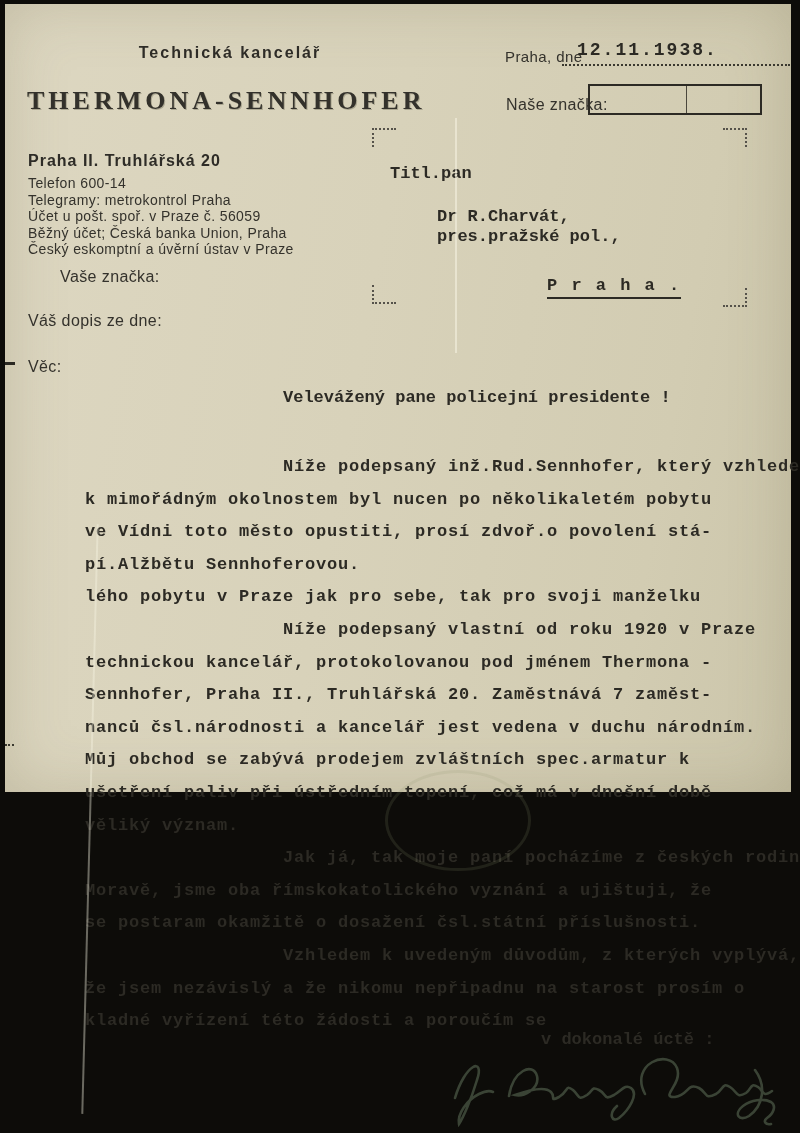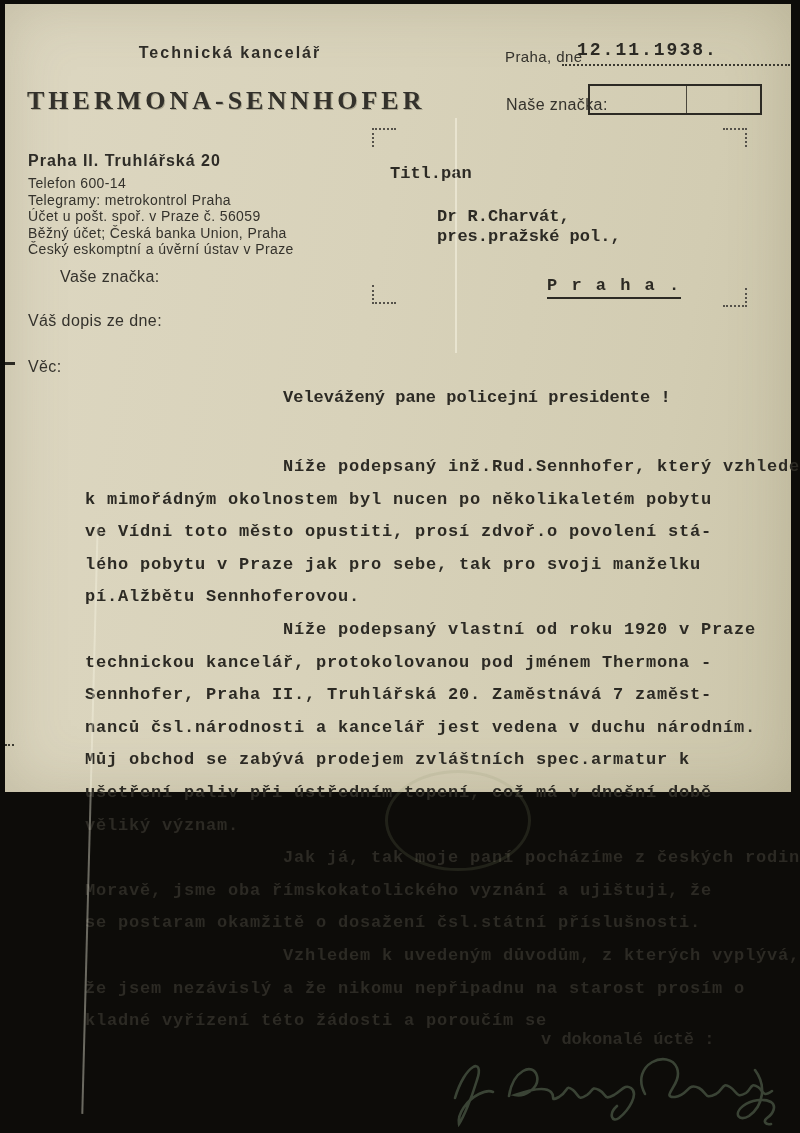--- a/index.html
+++ b/index.html
@@ -108,22 +108,22 @@
   <div class="abs tw addr-name">Dr R.Charvát,</div>
   <div class="abs tw addr-title">pres.pražské pol.,</div>
   <div class="abs tw addr-city">P r a h a .</div>
 
   <div class="abs tw greeting">Velevážený pane policejní presidente !</div>
 
   <div class="abs tw body-block">
     <div class="indent">Níže podepsaný inž.Rud.Sennhofer, který vzhledem</div>
     <div>k mimořádným okolnostem byl nucen po několikaletém pobytu</div>
     <div>ve Vídni toto město opustiti, prosí zdvoř.o povolení stá-</div>
+    <div>pí.Alžbětu Sennhoferovou.</div>
     <div>lého pobytu v Praze jak pro sebe, tak pro svoji manželku</div>
-    <div>pí.Alžbětu Sennhoferovou.</div>
     <div class="indent">Níže podepsaný vlastní od roku 1920 v Praze</div>
     <div>technickou kancelář, protokolovanou pod jménem Thermona -</div>
     <div>Sennhofer, Praha II., Truhlářská 20. Zaměstnává 7 zaměst-</div>
     <div>nanců čsl.národnosti a kancelář jest vedena v duchu národním.</div>
     <div>Můj obchod se zabývá prodejem zvláštních spec.armatur k</div>
     <div>ušetření paliv při ústředním topení, což má v dnešní době</div>
     <div>věliký význam.</div>
     <div class="indent">Jak já, tak moje paní pocházíme z českých rodin na</div>
     <div>Moravě, jsme oba římskokatolického vyznání a ujištuji, že</div>
     <div>se postaram okamžitě o dosažení čsl.státní příslušnosti.</div>

